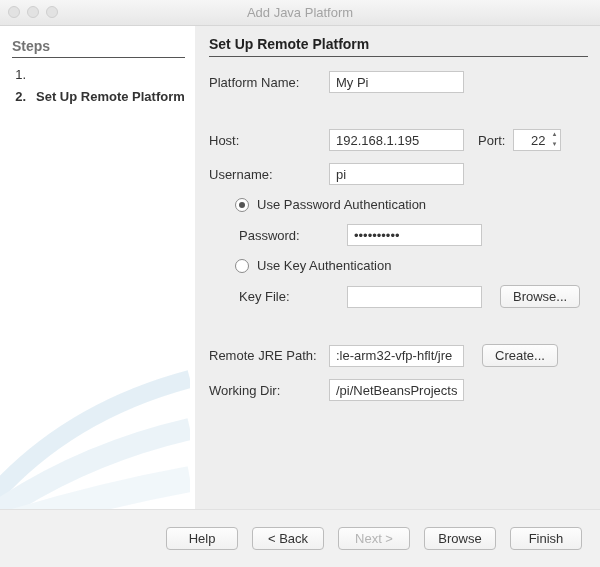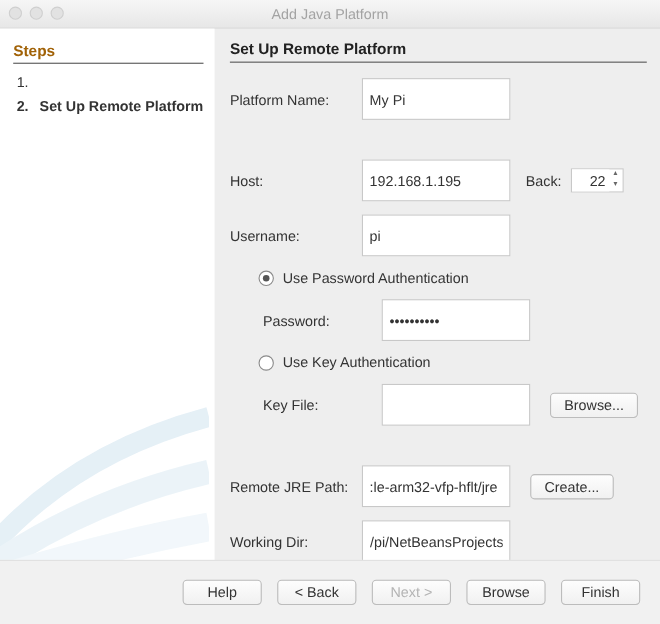--- a/index.html
+++ b/index.html
@@ -18,21 +18,21 @@
   }
   .traffic { position:absolute; left:8px; top:6px; display:flex; gap:7px; }
   .tl { width:12px; height:12px; border-radius:50%; background:#e2e2e2;
         border:1px solid #cfcfcf; }
   .main { display:flex; height:calc(100% - 26px - 58px); }
   .sidebar {
     width:195px; background:#fff; padding:12px 10px 0 12px;
     position:relative; overflow:hidden;
   }
   .sidebar h3 {
-    margin:0 0 0 0; font-size:14px; font-weight:bold; color:#a16207;
+    margin:0 0 0 0; font-size:14px; font-weight:bold; color:#737373;
     border-bottom:1px solid #555; padding-bottom:3px;
   }
   .steps { margin-top:8px; }
   .step { display:flex; gap:10px; margin-bottom:4px; line-height:1.35; }
   .step .num { width:14px; text-align:right; }
   .step.current { font-weight:bold; }
   .swirl {
     position:absolute; left:-30px; bottom:-30px; width:220px; height:180px;
     pointer-events:none; opacity:.55;
   }
@@ -40,21 +40,21 @@
     flex:1; background:#eeeeee; padding:10px 12px 0 14px;
   }
   .content h3 {
     margin:0 0 14px 0; font-size:14px; font-weight:bold; color:#222;
     border-bottom:1px solid #555; padding-bottom:4px;
   }
   .row { display:flex; align-items:center; margin-bottom:12px; }
   .lbl { width:120px; }
   .lbl2 { width:108px; margin-left:30px; }
   input[type=text], input[type=password] {
-    height:38px; border:1px solid #c8c8c8; background:#fff;
+    height:22px; border:1px solid #c8c8c8; background:#fff;
     padding:0 6px; font-size:13px; color:#333;
   }
   .txt160 { width:135px; }
   .portwrap { display:flex; align-items:center; margin-left:14px; }
   .spin { display:flex; align-items:center; border:1px solid #c8c8c8;
     background:#fff; height:22px; }
   .spin input { border:none; width:34px; text-align:right; padding-right:3px;
     height:20px; }
   .spinbtns { display:flex; flex-direction:column; }
   .spinbtn { font-size:7px; line-height:7px; height:10px; width:12px;
@@ -117,21 +117,21 @@
       <span class="lbl">Platform Name:</span>
       <input type="text" class="txt160" value="My Pi" style="">
     </div>
 
     <div class="gap34"></div>
 
     <div class="row">
       <span class="lbl">Host:</span>
       <input type="text" class="txt160" value="192.168.1.195" style="">
       <div class="portwrap">
-        <span style="margin-right:8px;">Back:</span>
+        <span style="margin-right:8px;">Port:</span>
         <div class="spin">
           <input type="text" value="22" style="">
           <div class="spinbtns">
             <div class="spinbtn">▴</div>
             <div class="spinbtn">▾</div>
           </div>
         </div>
       </div>
     </div>
 

